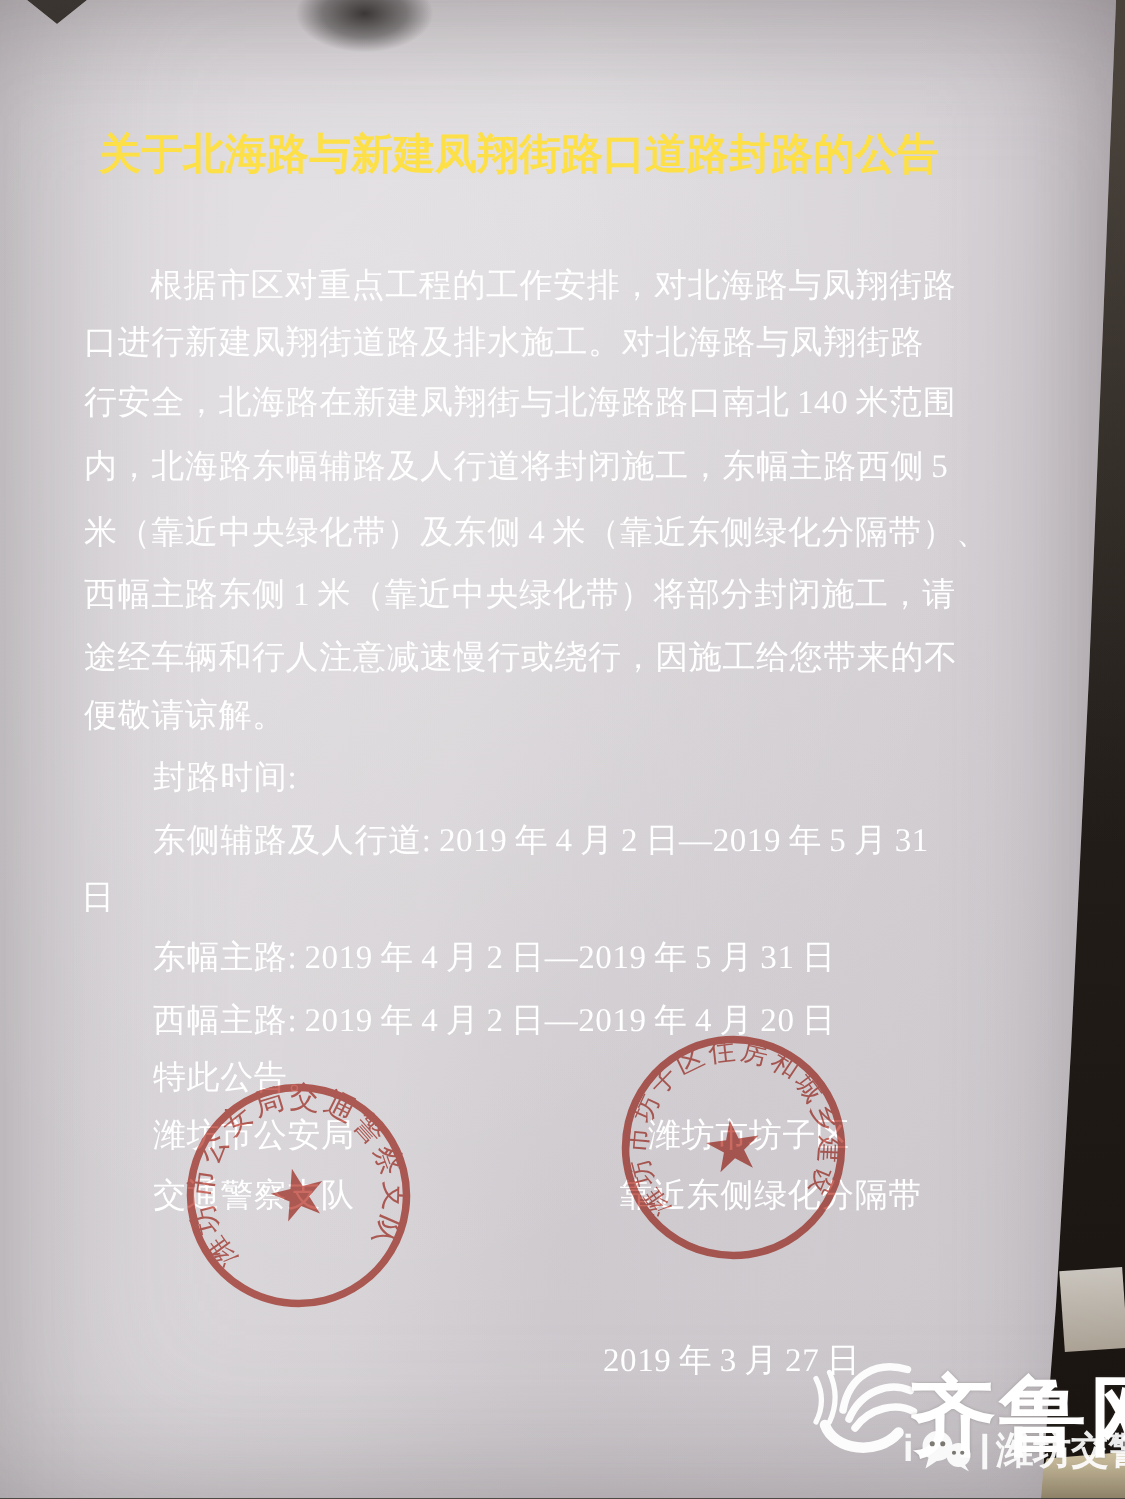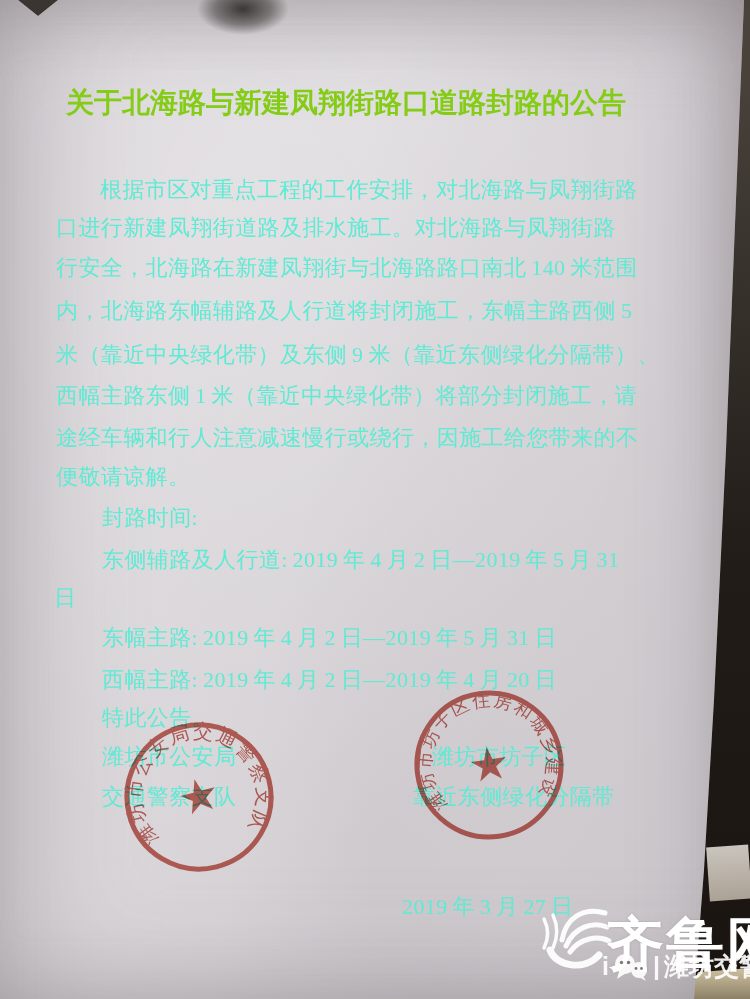--- a/index.html
+++ b/index.html
@@ -38,25 +38,25 @@
       inset -55px 0 90px -30px rgba(108,98,104,0.45),
       inset 0 70px 90px -50px rgba(120,112,116,0.35);
   }
   .top-shadow-blob{
     position:absolute;left:181px;top:-26px;width:124px;height:70px;z-index:4;
     background:radial-gradient(ellipse closest-side, rgba(35,32,30,0.85) 0%, rgba(35,32,30,0.45) 45%, transparent 74%);
   }
   .doc-title{
     position:absolute;left:40px;top:84px;width:612px;z-index:5;
     text-align:center;font-family:"Liberation Sans","DejaVu Sans",sans-serif;
-    font-weight:700;font-size:28px;color:#84cc16;white-space:nowrap;
+    font-weight:700;font-size:28px;color:#fde047;white-space:nowrap;
   }
   .line{
     position:absolute;z-index:5;white-space:nowrap;
-    font-size:22px;letter-spacing:0.4px;word-spacing:-1px;color:#5eead4;
+    font-size:22px;letter-spacing:0.4px;word-spacing:-1px;color:#ffffff;
   }
   .seal{position:absolute;z-index:6;mix-blend-mode:multiply;opacity:0.88;}
   .seal-ring{fill:none;stroke:#c3554b;stroke-width:5px;}
   .seal-arc-text{font-size:20px;fill:#c3554b;letter-spacing:2px;font-family:"Liberation Serif",serif;}
   .seal-arc-text-sm{font-size:18px;fill:#c3554b;letter-spacing:2px;font-family:"Liberation Serif",serif;}
   .seal-star{font-size:46px;fill:#c3554b;text-anchor:middle;font-family:"DejaVu Sans",sans-serif;}
   .watermark{position:absolute;z-index:7;color:#ffffff;}
   .wm-site{
     left:606px;top:906px;font-family:"Liberation Sans","DejaVu Sans",sans-serif;
     font-weight:700;font-size:58px;letter-spacing:2px;white-space:nowrap;
@@ -78,21 +78,21 @@
 
 <div class="paper"></div>
 <div class="top-shadow-blob"></div>
 
 <div class="doc-title">关于北海路与新建凤翔街路口道路封路的公告</div>
 
 <div class="line" style="left:100px;top:175px;">根据市区对重点工程的工作安排，对北海路与凤翔街路</div>
 <div class="line" style="left:56px;top:213px;">口进行新建凤翔街道路及排水施工。对北海路与凤翔街路</div>
 <div class="line" style="left:56px;top:253px;">行安全，北海路在新建凤翔街与北海路路口南北 140 米范围</div>
 <div class="line" style="left:56px;top:296px;">内，北海路东幅辅路及人行道将封闭施工，东幅主路西侧 5</div>
-<div class="line" style="left:56px;top:340px;">米（靠近中央绿化带）及东侧 9 米（靠近东侧绿化分隔带）、</div>
+<div class="line" style="left:56px;top:340px;">米（靠近中央绿化带）及东侧 4 米（靠近东侧绿化分隔带）、</div>
 <div class="line" style="left:56px;top:381px;">西幅主路东侧 1 米（靠近中央绿化带）将部分封闭施工，请</div>
 <div class="line" style="left:56px;top:423px;text-align:right;">途经车辆和行人注意减速慢行或绕行，因施工给您带来的不</div>
 <div class="line" style="left:56px;top:462px;">便敬请谅解。</div>
 
 <div class="line" style="left:102px;top:503px;font-family:Liberation Serif, serif;">封路时间:</div>
 <div class="line" style="left:102px;top:545px;">东侧辅路及人行道: 2019 年 4 月 2 日—2019 年 5 月 31</div>
 <div class="line" style="left:54px;top:583px;">日</div>
 <div class="line" style="left:102px;top:623px;">东幅主路: 2019 年 4 月 2 日—2019 年 5 月 31 日</div>
 <div class="line" style="left:102px;top:665px;">西幅主路: 2019 年 4 月 2 日—2019 年 4 月 20 日</div>
 

